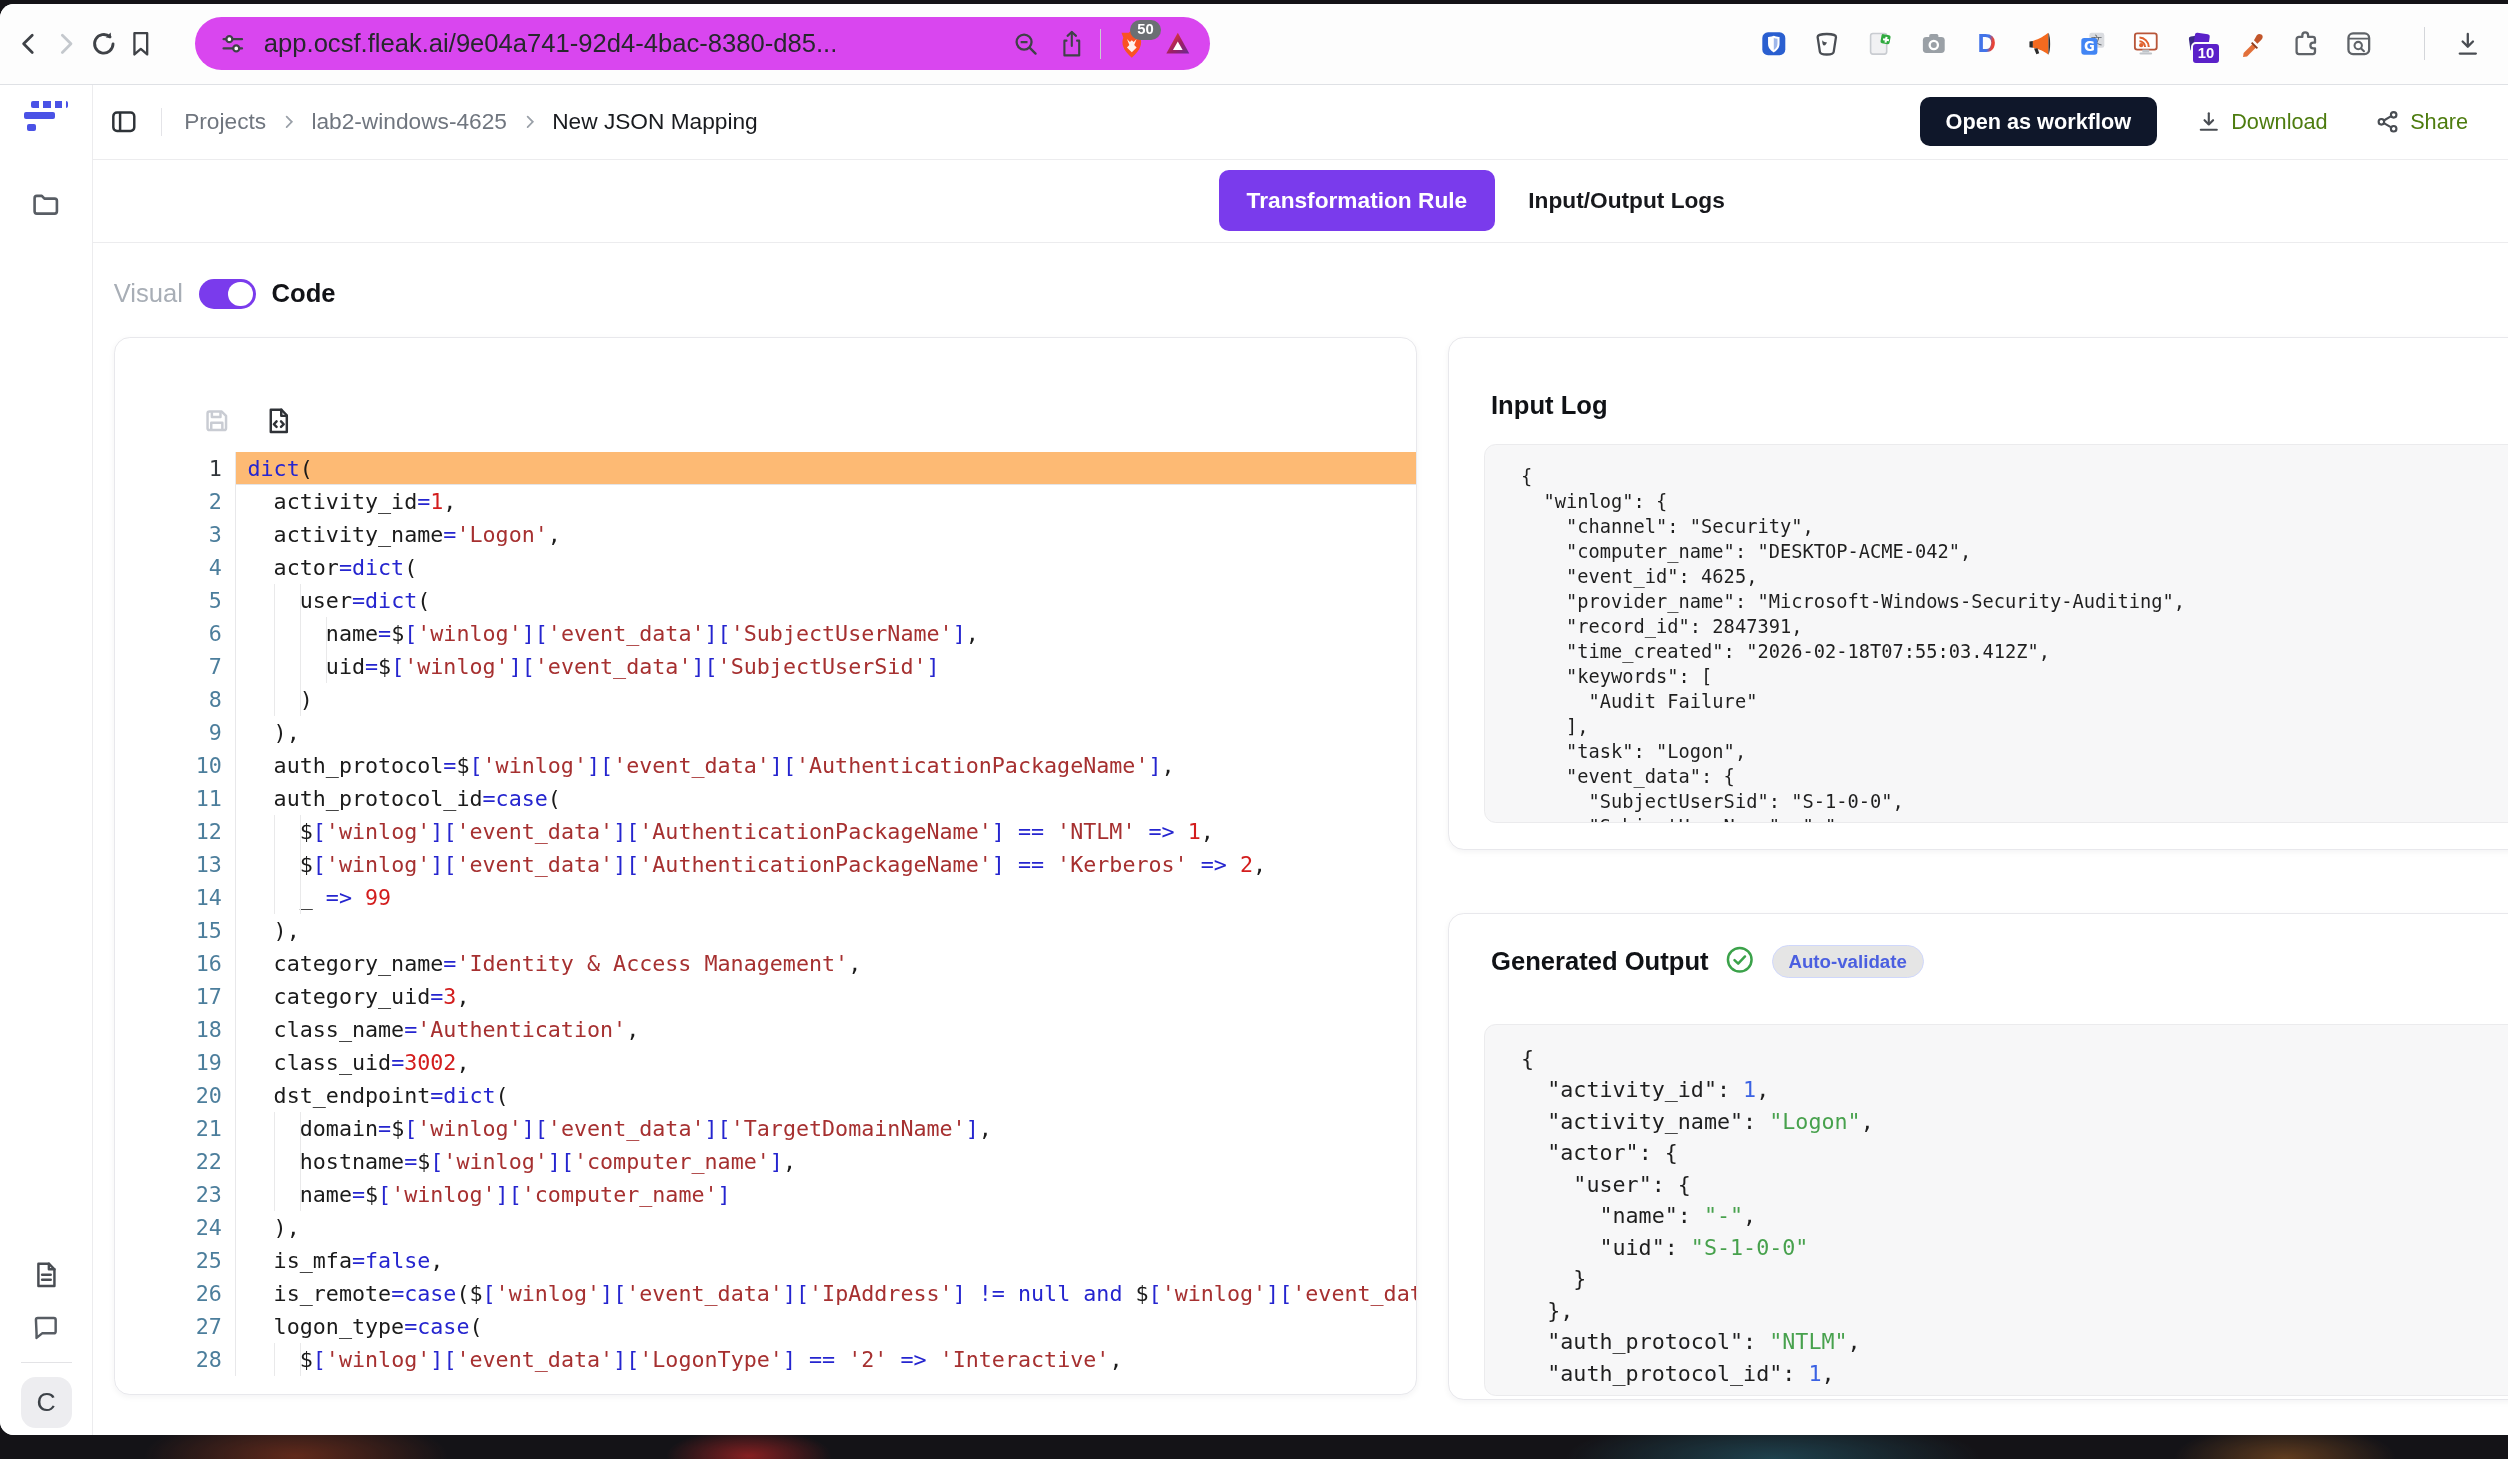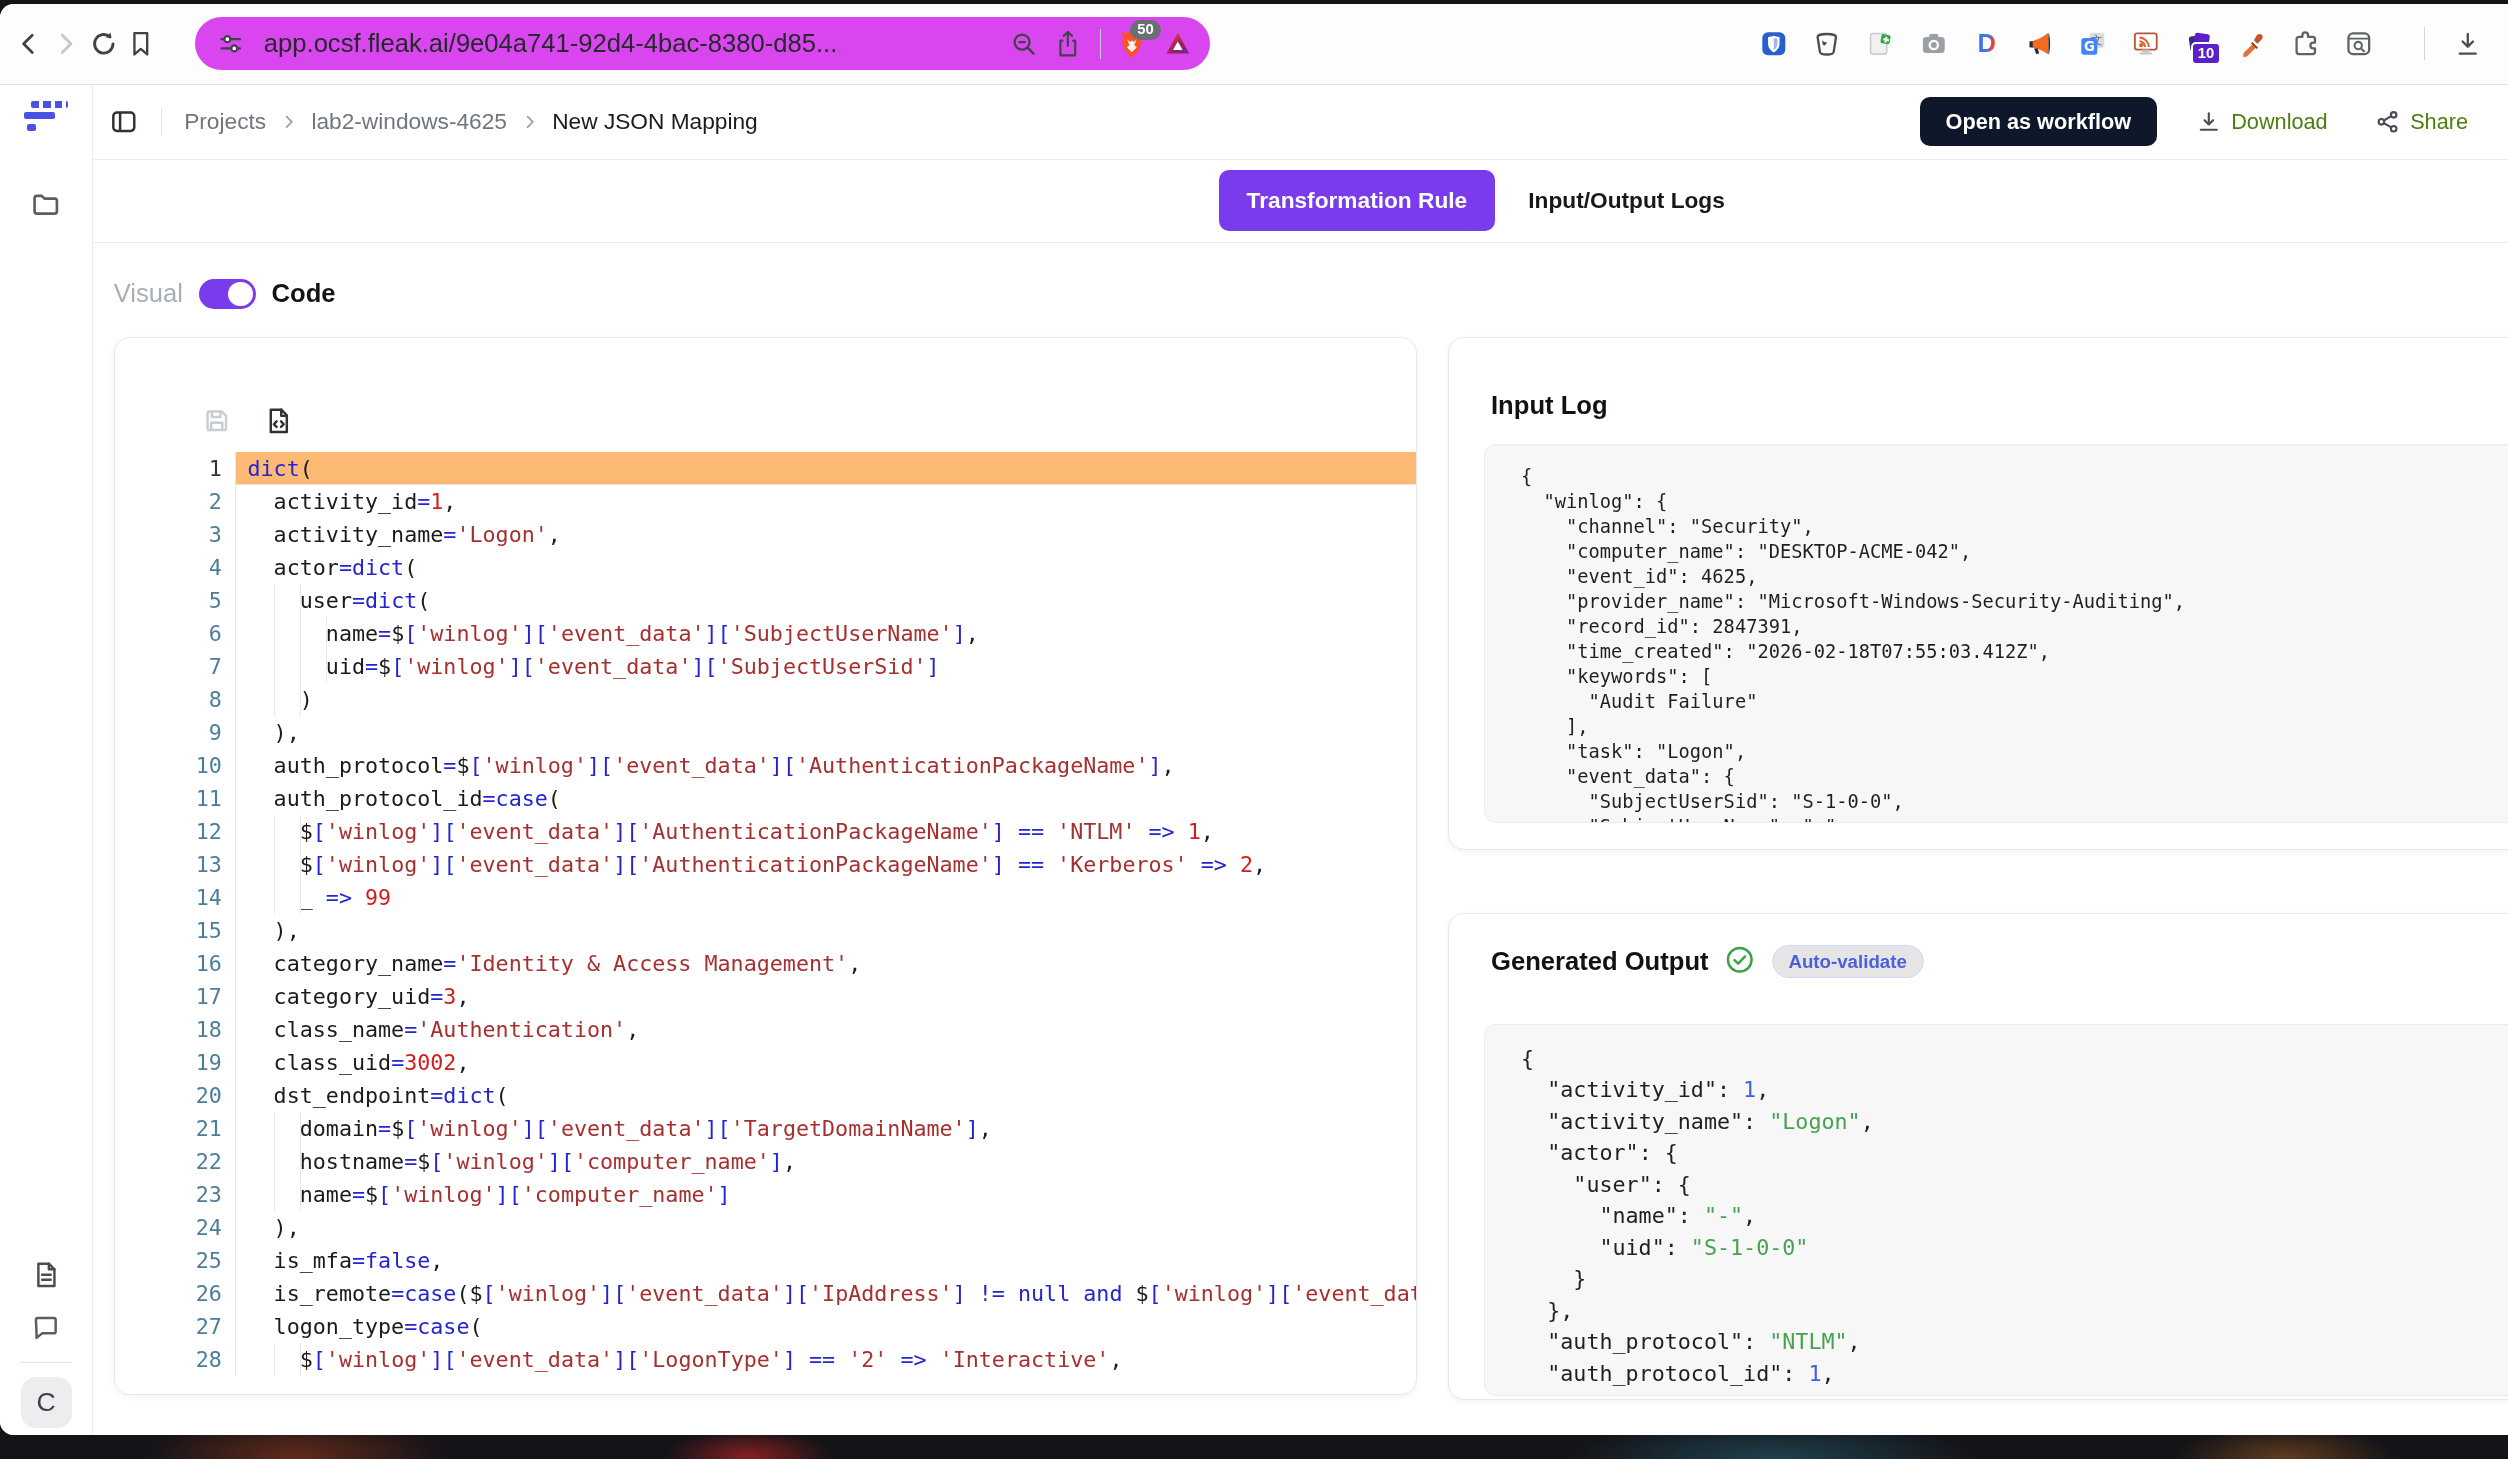--- a/index.html
+++ b/index.html
@@ -27,21 +27,21 @@
   .tbtn + .tbtn { margin-left:7.9px; }
   .tbtn svg { display:block; }
   .bookmark-btn { margin-left:331px; }
   .urlbar {
     margin-left:39px; width:1015px; height:53px; border-radius:26.6px;
     background:#d946ef; display:flex; align-items:center; padding:0 17.7px 0 21.7px; flex:0 0 auto;
   }
   .urlbar .url-text {
     margin-left:17.7px; flex:1; font-size:25.6px; color:#26282c; white-space:nowrap; overflow:hidden;
   }
-  .pill-ic { width:29.6px; height:29.6px; margin-left:15.8px; display:flex; align-items:center; justify-content:flex-start; flex:0 0 auto; position:relative; }
+  .pill-ic { width:29.6px; height:29.6px; margin-left:15.8px; display:flex; align-items:center; justify-content:flex-end; flex:0 0 auto; position:relative; }
   .pill-div { width:1px; height:29.6px; background:#c9ccd1; margin-left:15.8px; flex:0 0 auto; }
   .badge50 {
     position:absolute; top:-8.9px; right:-13.8px; background:#6b6f73; color:#fff;
     font-size:14.8px; font-weight:bold; padding:1px 6.9px; border-radius:9.9px; line-height:17.7px;
   }
   .ext-row { margin-left:auto; display:flex; align-items:center; gap:25.6px; }
   .ext { width:27.6px; height:27.6px; display:flex; align-items:center; justify-content:center; position:relative; }
   .ext svg { display:block; }
   .d-letter { font-size:25.6px; font-weight:bold; background:linear-gradient(100deg,#4273e8 55%, #e84436 75%);
     -webkit-background-clip:text; background-clip:text; color:transparent; line-height:25.6px; }

